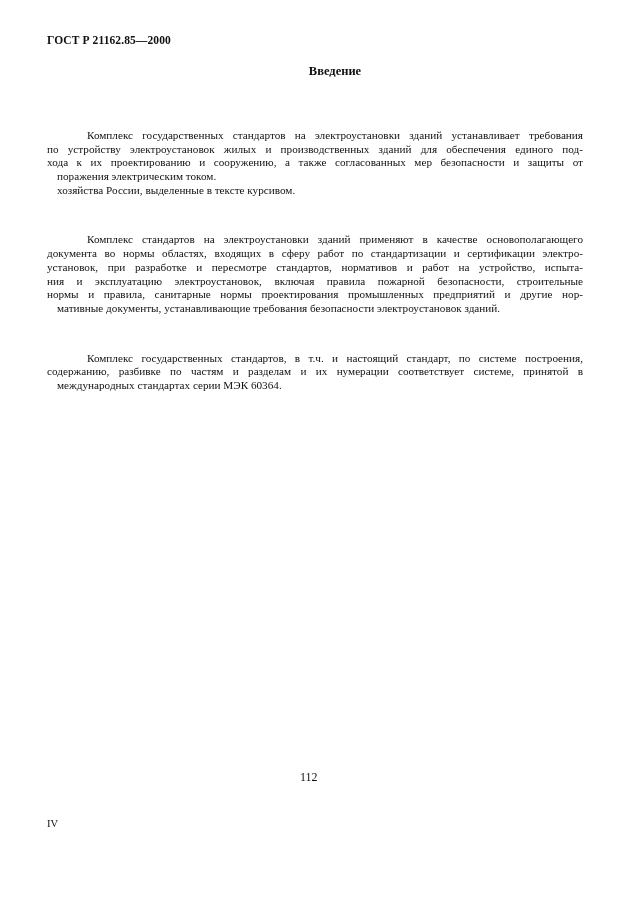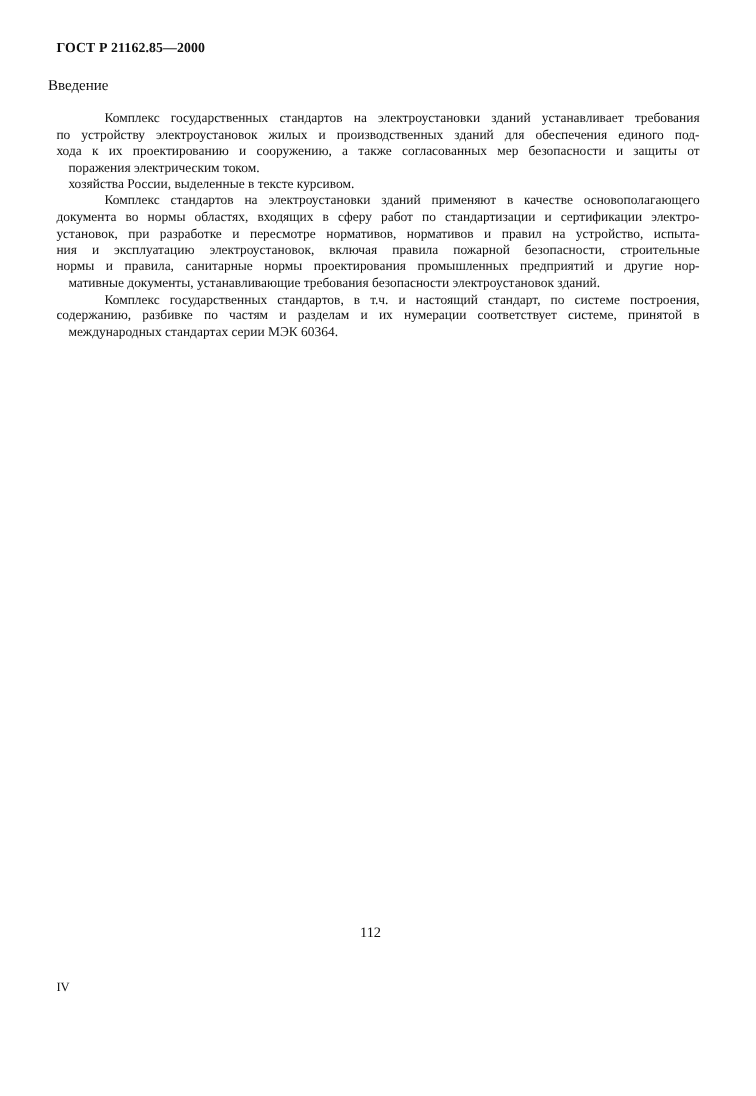--- a/index.html
+++ b/index.html
@@ -21,22 +21,23 @@
       top: 34px;
       font-size: 11.5px;
       font-weight: bold;
       letter-spacing: 0.1px;
     }
     .section-title {
       position: absolute;
       left: 0;
       width: 630px;
       top: 64px;
+      text-align: center;
       font-size: 12.5px;
-      font-weight: normal;
+      font-weight: bold;
       padding-left: 40px;
       box-sizing: border-box;
     }
     .body-text {
       position: absolute;
       left: 47px;
       top: 93px;
       width: 536px;
       font-size: 11.2px;
       line-height: 13.7px;
@@ -47,20 +48,21 @@
       text-align-last: justify;
       white-space: nowrap;
       height: 13.7px;
     }
     .line.last {
       text-align-last: left;
       margin-left: 10px;
     }
     .line.indent {
       padding-left: 40px;
+      margin-top: 36px;
     }
     .footer-left {
       position: absolute;
       left: 47px;
       top: 818px;
       font-size: 10.5px;
     }
     .footer-center {
       position: absolute;
       left: 300px;
@@ -85,21 +87,21 @@
     <span class="line last">поражения электрическим током.</span>
   </div>
 
   <div>
     <span class="line last">хозяйства России, выделенные в тексте курсивом.</span>
   </div>
 
   <div>
     <span class="line indent">Комплекс стандартов на электроустановки зданий применяют в качестве основополагающего</span>
     <span class="line">документа во нормы областях, входящих в сферу работ по стандартизации и сертификации электро-</span>
-    <span class="line">установок, при разработке и пересмотре нормативов, нормативов и правил на устройство, испыта-</span>
+    <span class="line">установок, при разработке и пересмотре стандартов, нормативов и работ на устройство, испыта-</span>
     <span class="line">ния и эксплуатацию электроустановок, включая правила пожарной безопасности, строительные</span>
     <span class="line">нормы и правила, санитарные нормы проектирования промышленных предприятий и другие нор-</span>
     <span class="line last">мативные документы, устанавливающие требования безопасности электроустановок зданий.</span>
   </div>
 
   <div>
     <span class="line indent">Комплекс государственных стандартов, в т.ч. и настоящий стандарт, по системе построения,</span>
     <span class="line">содержанию, разбивке по частям и разделам и их нумерации соответствует системе, принятой в</span>
     <span class="line last">международных стандартах серии МЭК 60364.</span>
   </div>

